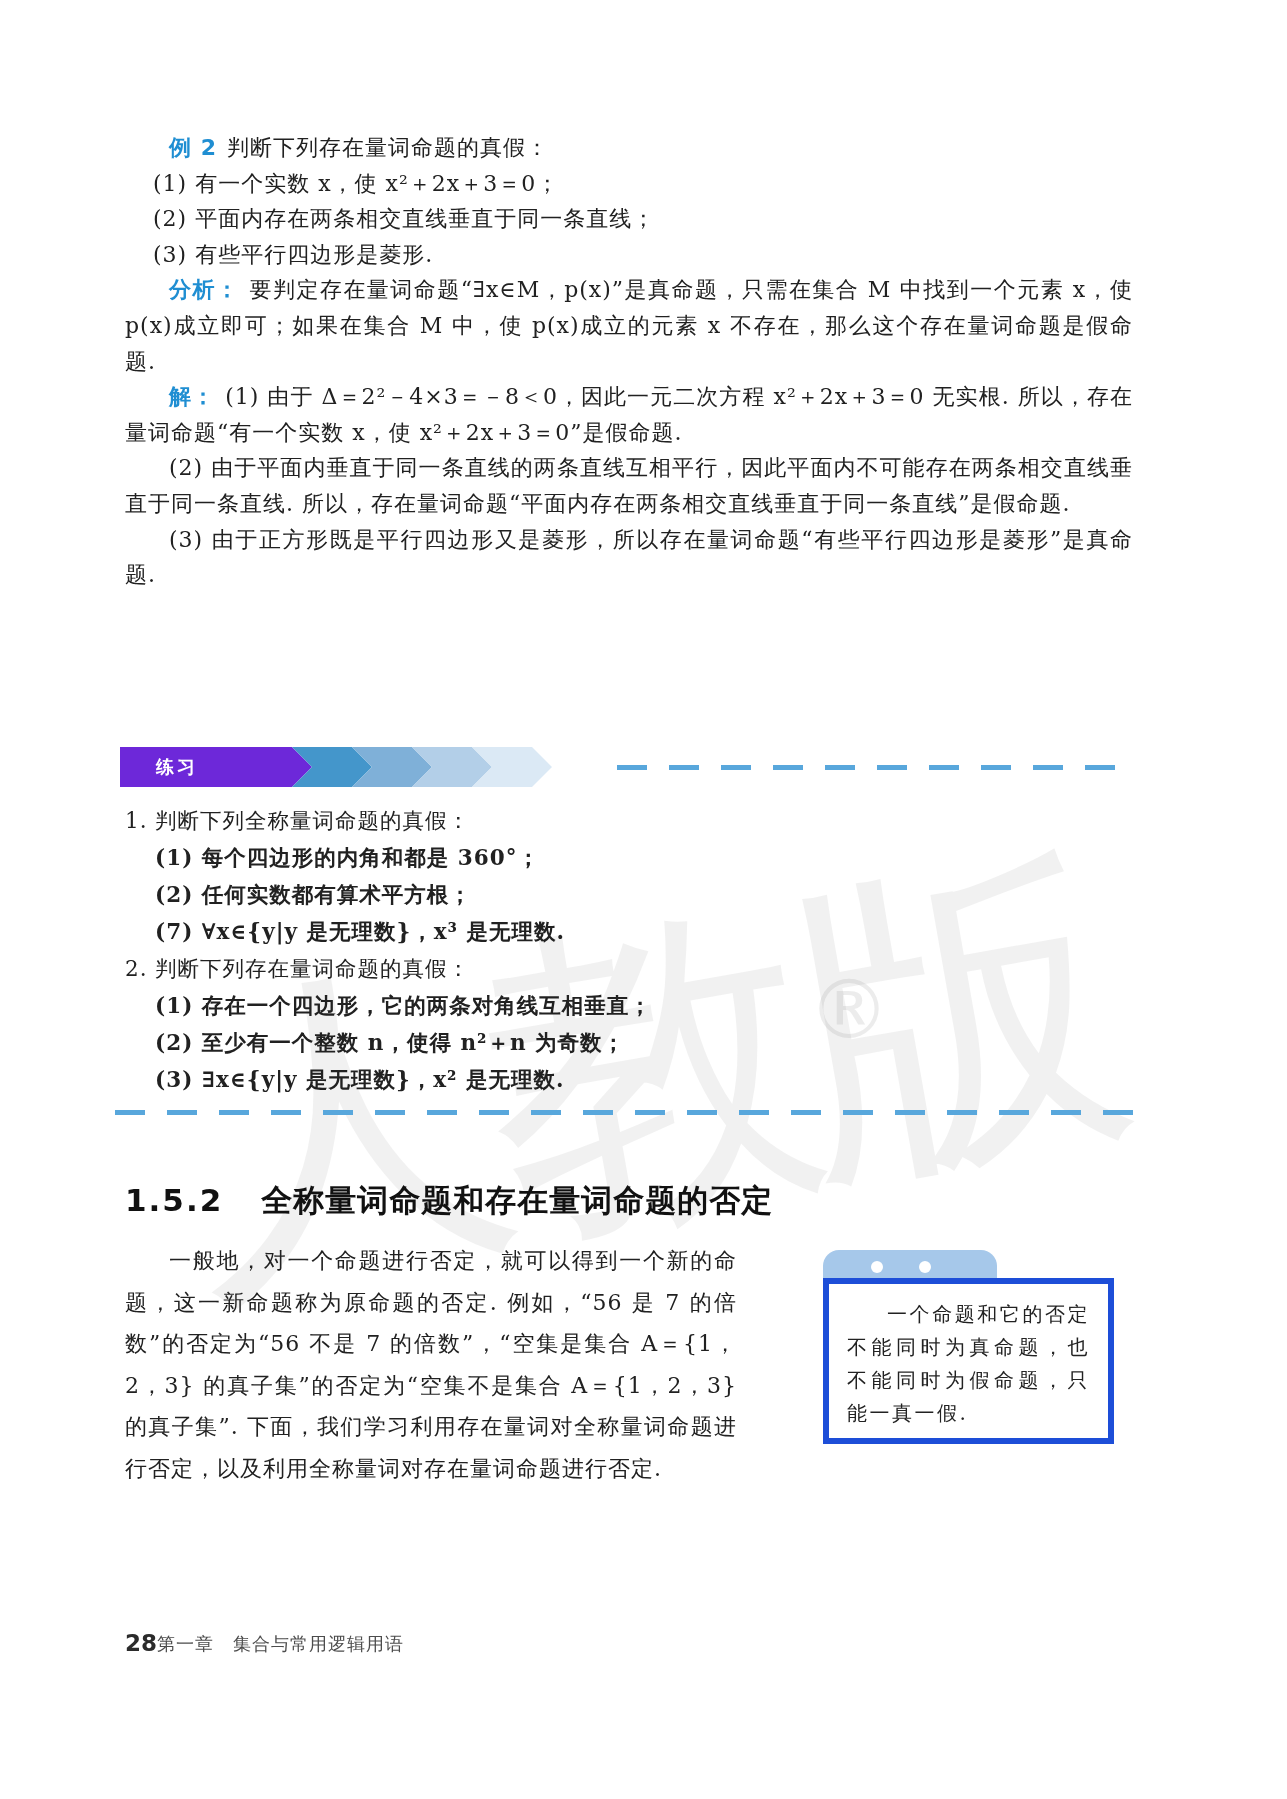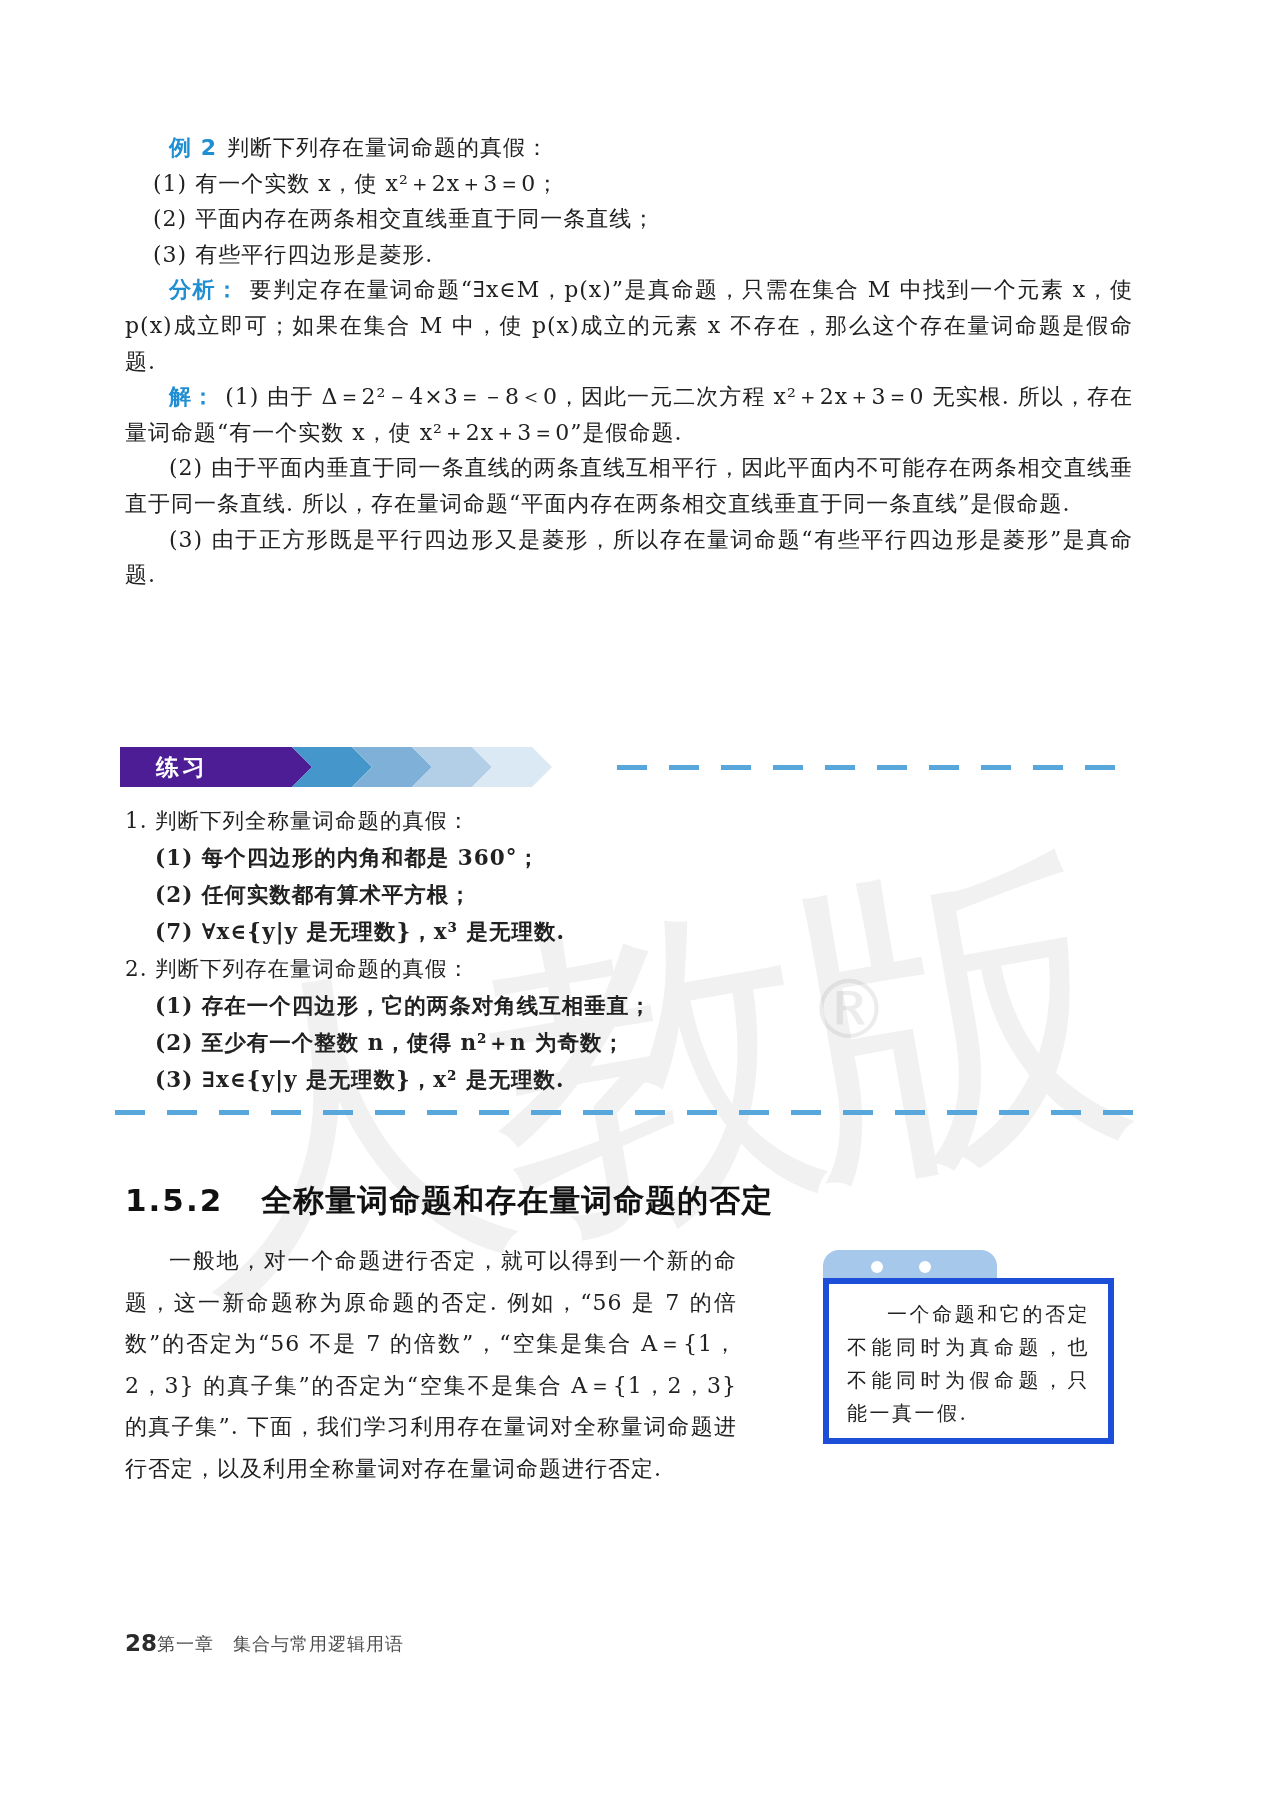--- a/index.html
+++ b/index.html
@@ -57,27 +57,27 @@
   }
   
   .practice-banner{
     position:absolute;
     left:120px; top:747px;
     width:1015px; height:40px;
     display:flex; align-items:center;
   }
   .banner-main{
     width:192px; height:40px;
-    background:#4c1d95;
+    background:#6d28d9;
     clip-path:polygon(0 0, calc(100% - 20px) 0, 100% 50%, calc(100% - 20px) 100%, 0 100%);
     display:flex; align-items:center;
     padding-left:36px; box-sizing:border-box;
     color:#ffffff;
     font-family:"DejaVu Sans","Liberation Sans",sans-serif;
-    font-weight:bold; font-size:23px; letter-spacing:3px;
+    font-weight:bold; font-size:18px; letter-spacing:3px;
     flex:0 0 auto;
   }
   .chev{
     width:80px; height:40px; flex:0 0 auto;
     margin-left:-20px;
     clip-path:polygon(0 0, calc(100% - 20px) 0, 100% 50%, calc(100% - 20px) 100%, 0 100%, 20px 50%);
   }
   .chev1{background:#4496cb;}
   .chev2{background:#7fb0d8;}
   .chev3{background:#b3cfe8;}

